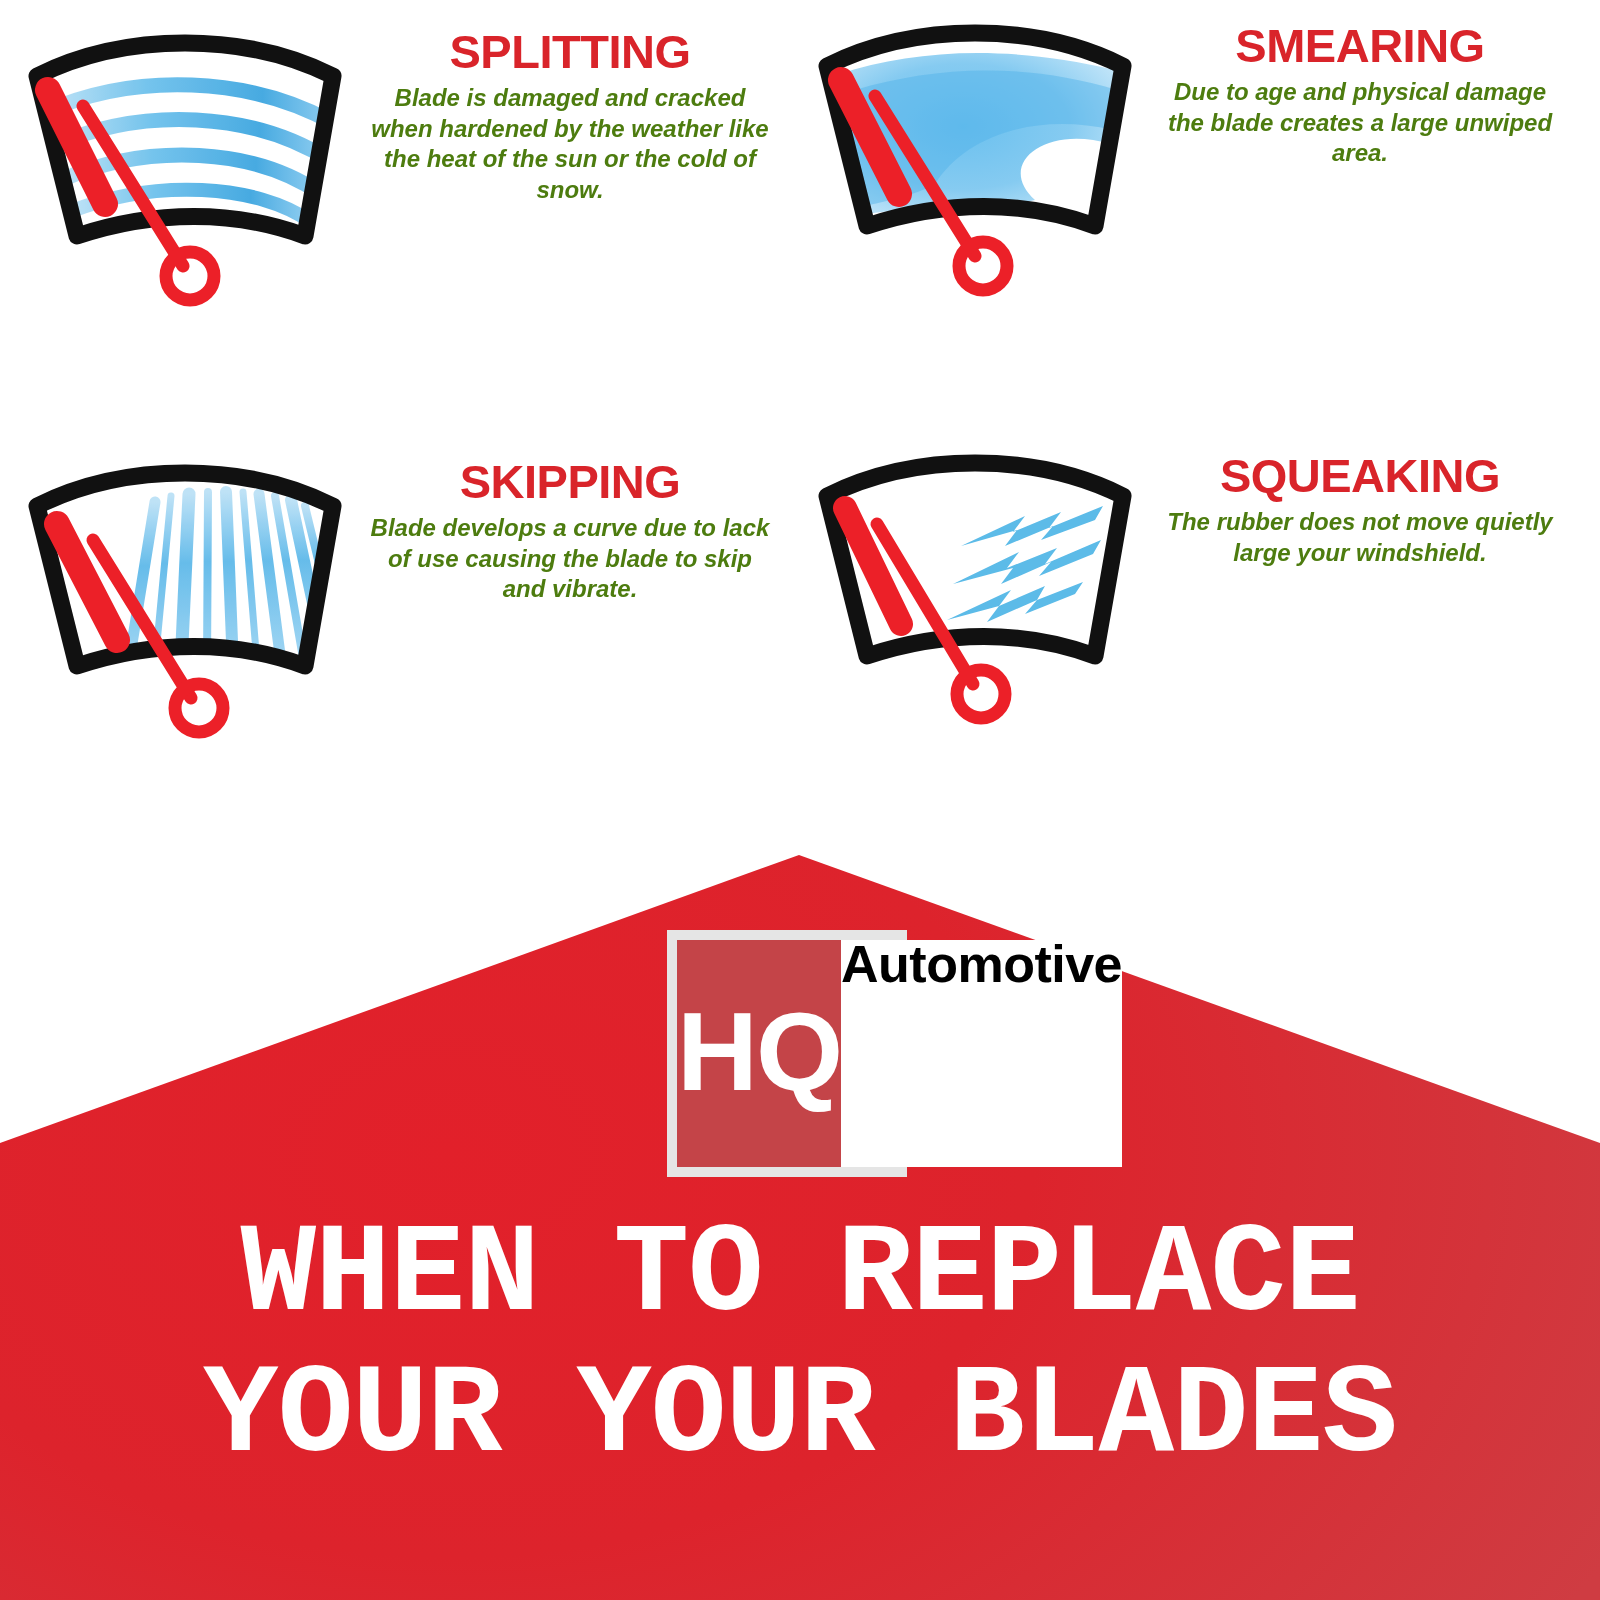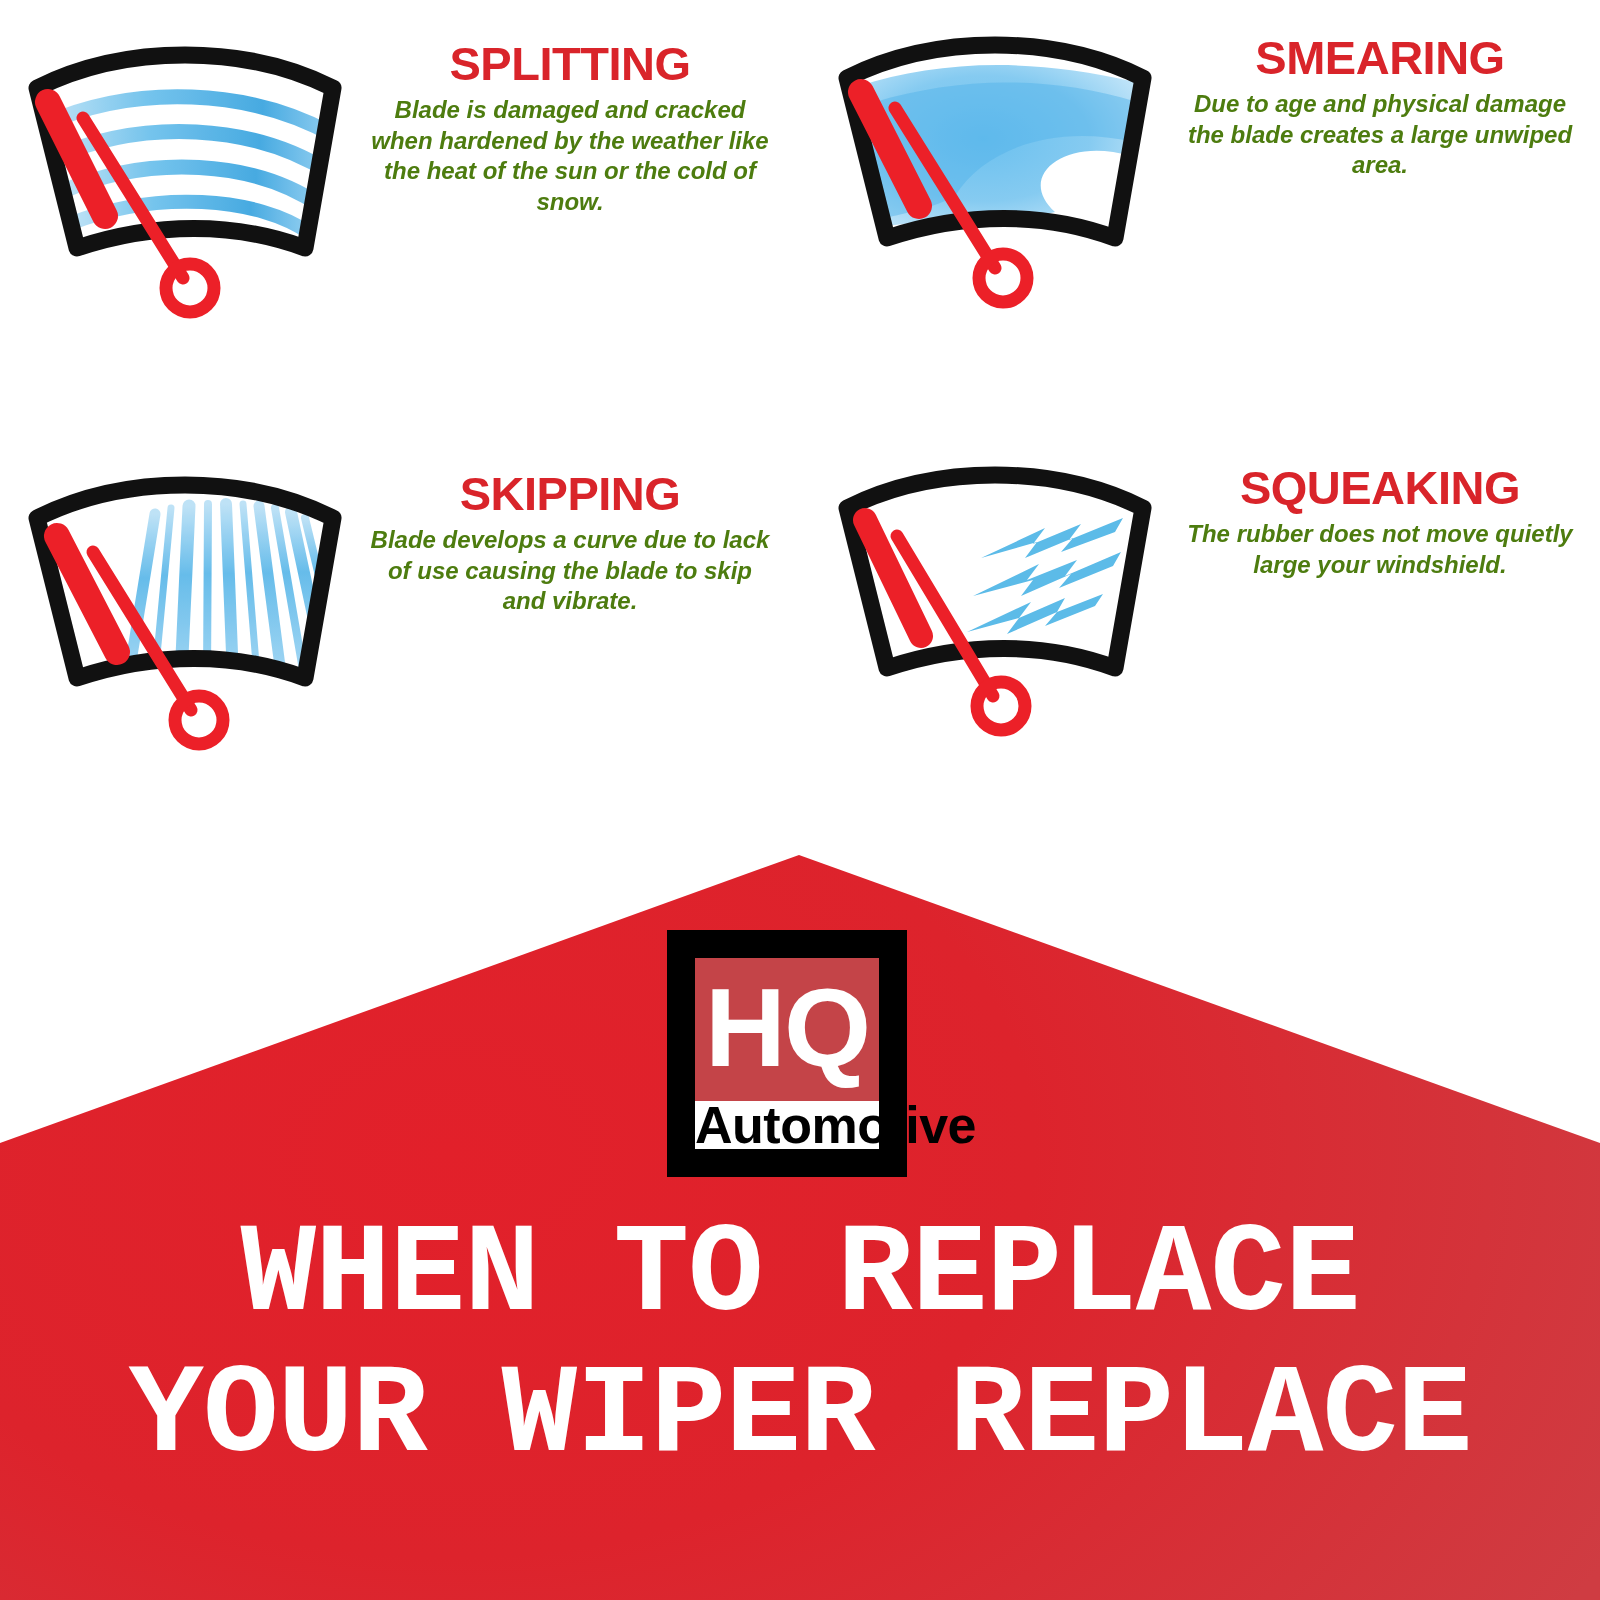--- a/index.html
+++ b/index.html
@@ -7,25 +7,24 @@
   html,body { width:1600px; height:1600px; }
   body {
     font-family:"Liberation Sans", sans-serif;
     background:#ffffff;
     position:relative;
     overflow:hidden;
   }
 
   
   #symptom-grid{
-    position:absolute; left:0; top:16px; width:1600px; height:860px;
+    position:absolute; left:0; top:4px; width:1600px; height:860px;
     display:grid;
     grid-template-columns:790px 790px;
     grid-template-rows:430px 430px;
-    column-gap:20px;
   }
   .symptom{
     display:flex; flex-direction:row; align-items:flex-start;
   }
   .symptom .icon-wrap{
     width:370px; flex:0 0 370px;
     display:flex; align-items:flex-start; justify-content:center;
     padding-top:10px;
   }
   .symptom.row2 .icon-wrap{ padding-top:0; }
@@ -64,23 +63,23 @@
       radial-gradient(ellipse 1300px 900px at 28% 72%, #e2202a 0%, #dd232c 45%, #cf3c42 100%);
     clip-path:polygon(0 1143px, 799px 855px, 1600px 1143px, 1600px 1600px, 0 1600px);
     -webkit-clip-path:polygon(0 1143px, 799px 855px, 1600px 1143px, 1600px 1600px, 0 1600px);
   }
 
   
   #logo{
     position:absolute;
     left:667px; top:930px;
     width:240px; height:247px;
-    background:#000000;
-    padding:28px;
-    display:flex; flex-direction:column;
+    background:#e5e5e5;
+    padding:10px;
+    display:flex; flex-direction:row;
   }
   #logo-inner{
     flex:1 1 auto;
     background:#c44448;
     display:flex; align-items:center; justify-content:center;
   }
   #logo-hq{
     color:#ffffff;
     font-weight:bold;
     font-size:112px;
@@ -270,14 +269,14 @@
 
 <div id="logo">
   <div id="logo-inner">
     <span id="logo-hq">HQ</span>
   </div>
   <div id="logo-sub">Automotive</div>
 </div>
 
 <div id="headline">
   <span class="headline-line" id="headline-1">WHEN TO REPLACE</span>
-  <span class="headline-line" id="headline-2">YOUR WIPER REPLACE</span>
+  <span class="headline-line" id="headline-2">YOUR YOUR BLADES</span>
 </div>
 
 </body></html>

